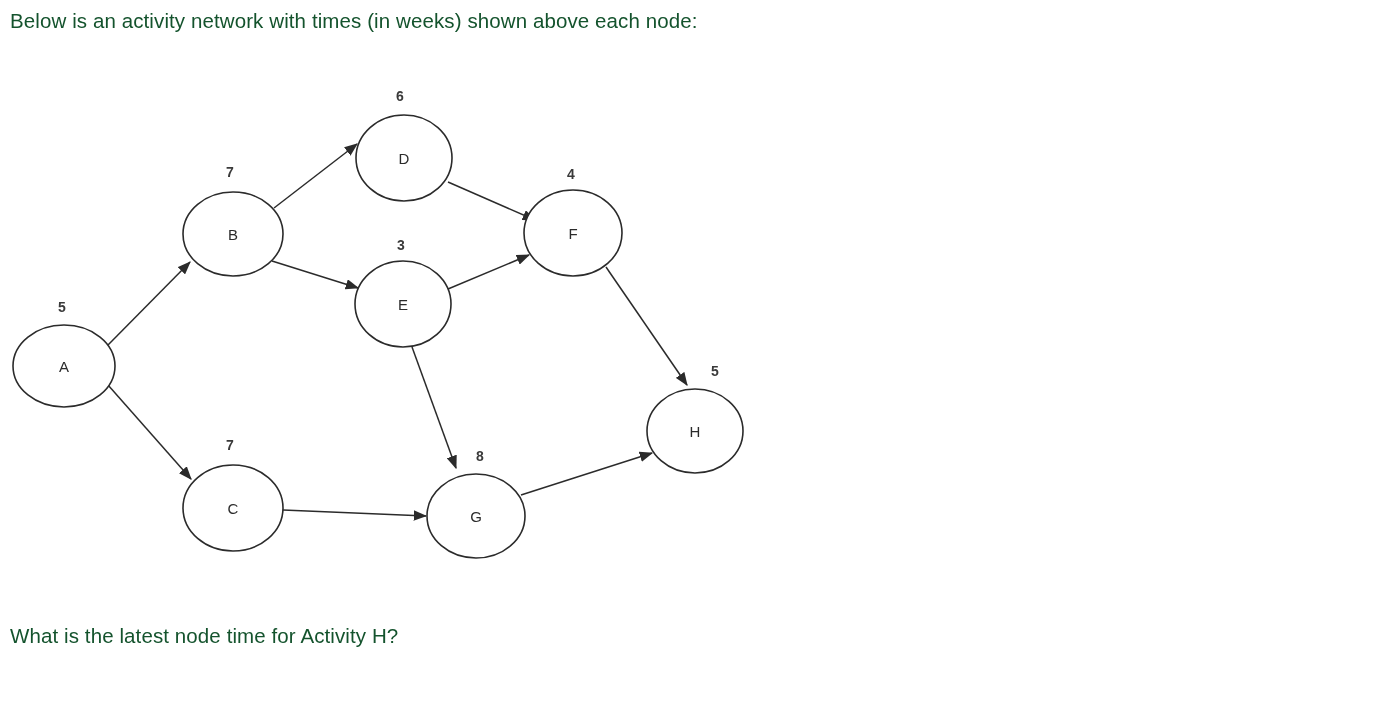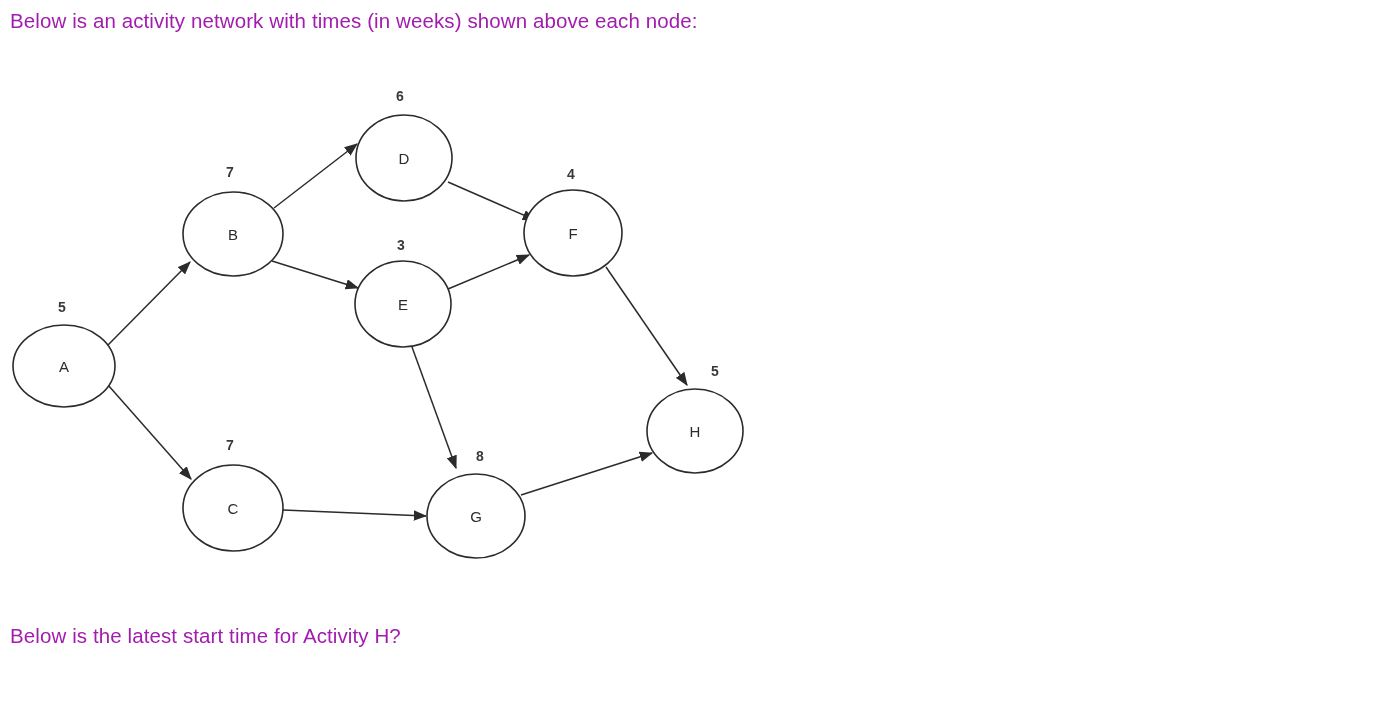--- a/index.html
+++ b/index.html
@@ -14,21 +14,21 @@
     position: relative;
     font-family: "Liberation Sans", sans-serif;
     color: #1a1a1a;
     overflow: hidden;
   }
   .prompt-text {
     position: absolute;
     left: 10px;
     font-size: 20.5px;
     line-height: 26px;
-    color: #a21caf;
+    color: #14532d;
     letter-spacing: 0.1px;
     white-space: nowrap;
     text-align: right;
   }
   #intro-text { top: 8px; }
   #question-text { top: 623px; }
 
   #network-diagram {
     position: absolute;
     left: 0;
@@ -131,13 +131,13 @@
         <text class="duration-label" x="230" y="385">7</text>
         <text class="duration-label" x="400" y="36">6</text>
         <text class="duration-label" x="401" y="185">3</text>
         <text class="duration-label" x="571" y="114">4</text>
         <text class="duration-label" x="480" y="396">8</text>
         <text class="duration-label" x="715" y="311">5</text>
       </g>
   </svg>
 </div>
 
-<div class="prompt-text" id="question-text">Below is the latest start time for Activity H?</div>
+<div class="prompt-text" id="question-text">What is the latest node time for Activity H?</div>
 
 </body></html>

